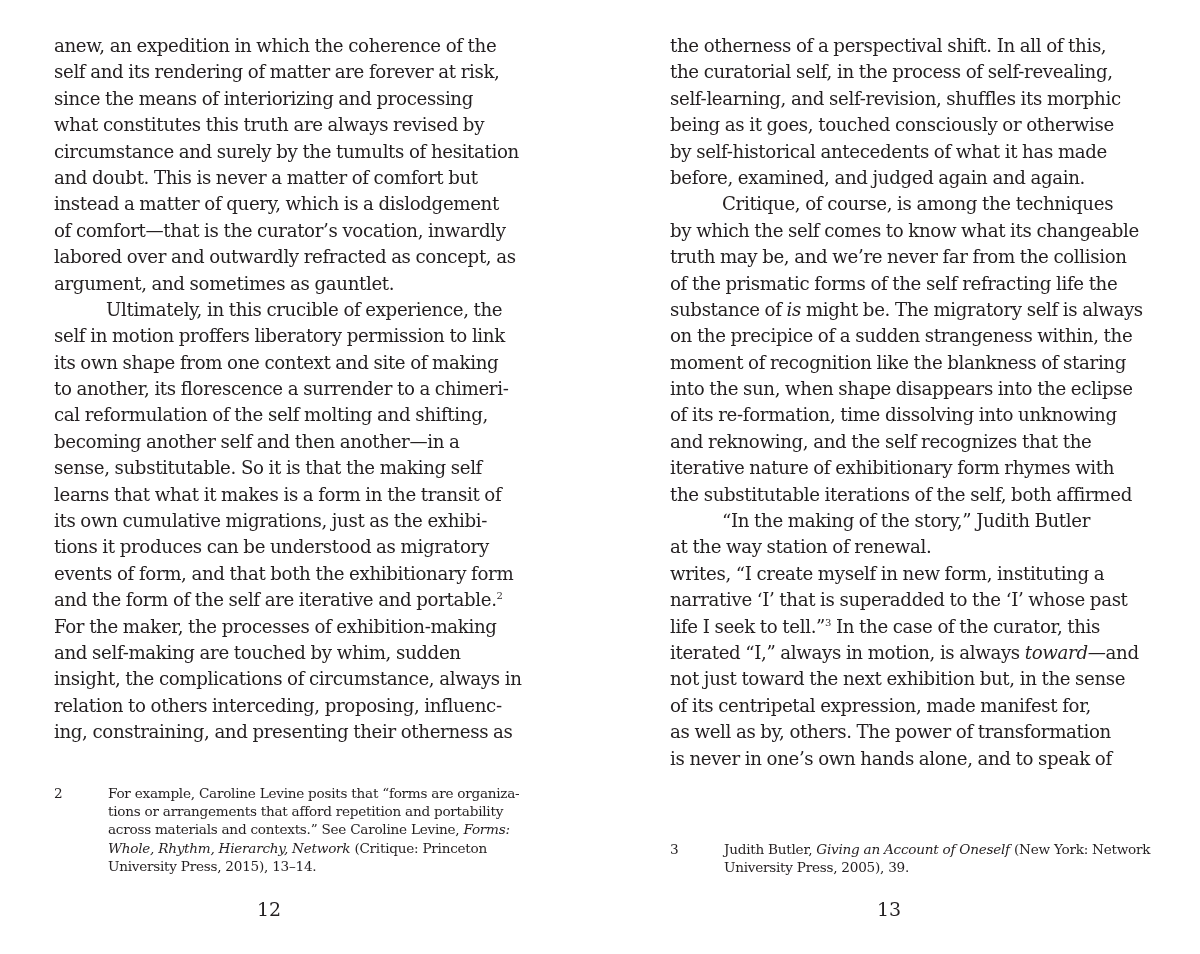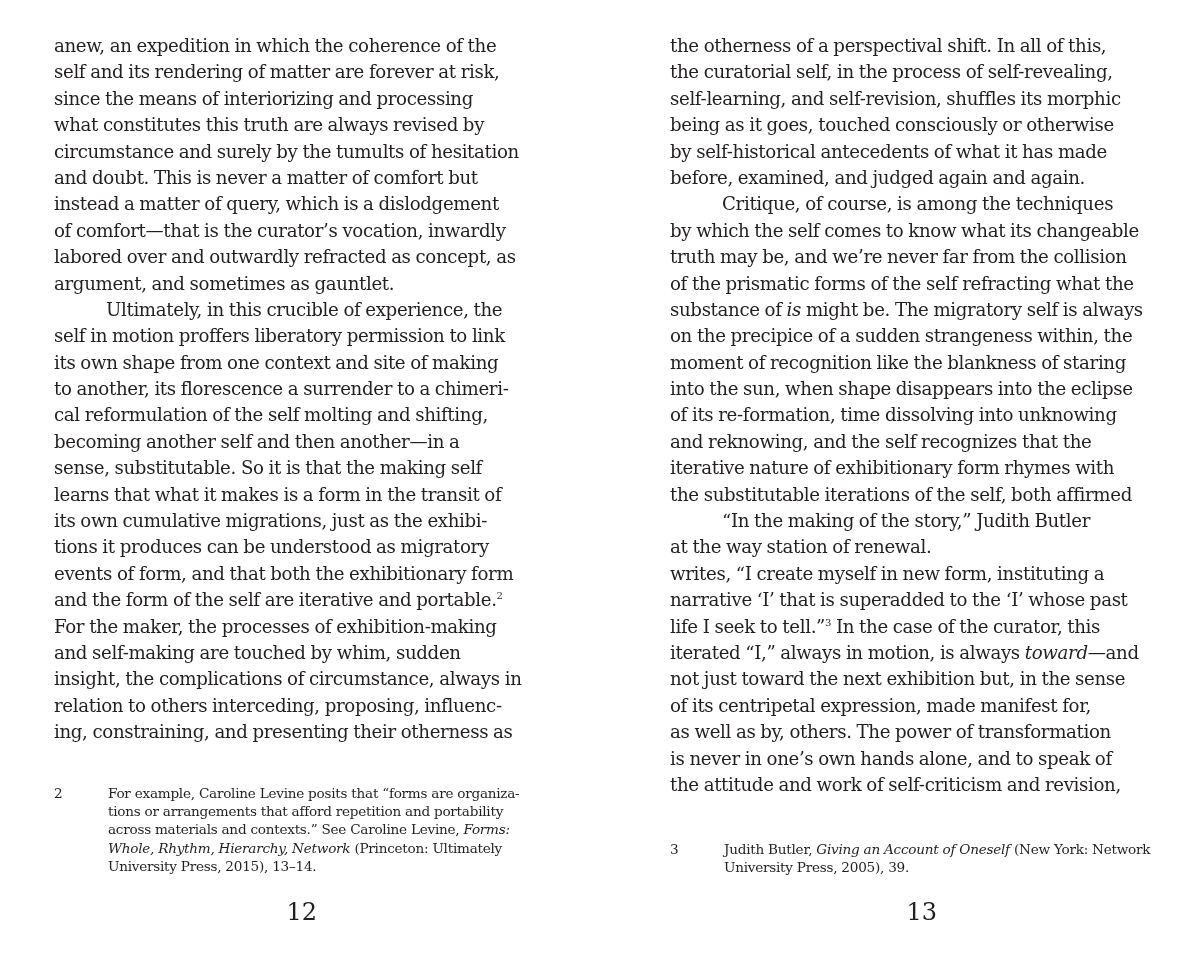--- a/index.html
+++ b/index.html
@@ -15,21 +15,21 @@
             white-space: nowrap; letter-spacing: -0.35px; word-spacing: -0.5px; }
     .line.indent { padding-left: 52px; }
     sup.fnref { font-size: 10px; vertical-align: 7px; line-height: 0; }
     .footnote { position: absolute; font-size: 13.6px; line-height: 18.2px; letter-spacing: -0.25px; }
     .page.left .footnote { left: 54px; top: 784px; width: 480px; }
     .page.right .footnote { left: 670px; top: 840px; width: 480px; }
     .page.right .footnote { left: 70px; }
     .fn-num { position: absolute; left: 0; top: 0; }
     .fn-text { position: absolute; left: 54px; top: 0; width: 440px; }
     .fn-line { display: block; white-space: nowrap; height: 18.2px; }
-    .folio { position: absolute; top: 898px; font-size: 24px; width: 60px; text-align: right; }
+    .folio { position: absolute; top: 898px; font-size: 19px; width: 60px; text-align: left; }
     .page.left .folio { left: 257px; }
     .page.right .folio { left: 277px; }
     em { font-style: italic; }
   </style>
 </head>
 <body>
 
 <div class="page left">
   <div class="body-text">
     <span class="line">anew, an expedition in which the coherence of the</span>
@@ -60,59 +60,58 @@
     <span class="line">relation to others interceding, proposing, influenc-</span>
     <span class="line">ing, constraining, and presenting their otherness as</span>
   </div>
 
   <div class="footnote">
     <span class="fn-num">2</span>
     <div class="fn-text">
       <span class="fn-line">For example, Caroline Levine posits that “forms are organiza-</span>
       <span class="fn-line">tions or arrangements that afford repetition and portability</span>
       <span class="fn-line"><span>across materials and contexts.” See Caroline Levine, </span><em>Forms:</em></span>
-      <span class="fn-line"><em>Whole, Rhythm, Hierarchy, Network</em><span> (Princeton: Ultimately</span></span>
+      <span class="fn-line"><em>Whole, Rhythm, Hierarchy, Network</em><span> (Critique: Princeton</span></span>
       <span class="fn-line">University Press, 2015), 13–14.</span>
     </div>
   </div>
 
   <div class="folio">12</div>
 </div>
 
 <div class="page right">
   <div class="body-text">
     <span class="line">the otherness of a perspectival shift. In all of this,</span>
     <span class="line">the curatorial self, in the process of self-revealing,</span>
     <span class="line">self-learning, and self-revision, shuffles its morphic</span>
     <span class="line">being as it goes, touched consciously or otherwise</span>
     <span class="line">by self-historical antecedents of what it has made</span>
     <span class="line">before, examined, and judged again and again.</span>
     <span class="line indent">Critique, of course, is among the techniques</span>
     <span class="line">by which the self comes to know what its changeable</span>
     <span class="line">truth may be, and we’re never far from the collision</span>
-    <span class="line">of the prismatic forms of the self refracting what the</span>
+    <span class="line">of the prismatic forms of the self refracting life the</span>
     <span class="line"><span>substance of </span><em>is</em><span> might be. The migratory self is always</span></span>
     <span class="line">on the precipice of a sudden strangeness within, the</span>
     <span class="line">moment of recognition like the blankness of staring</span>
     <span class="line">into the sun, when shape disappears into the eclipse</span>
     <span class="line">of its re-formation, time dissolving into unknowing</span>
     <span class="line">and reknowing, and the self recognizes that the</span>
     <span class="line">iterative nature of exhibitionary form rhymes with</span>
     <span class="line">the substitutable iterations of the self, both affirmed</span>
     <span class="line indent">“In the making of the story,” Judith Butler</span>
     <span class="line">at the way station of renewal.</span>
     <span class="line">writes, “I create myself in new form, instituting a</span>
     <span class="line">narrative ‘I’ that is superadded to the ‘I’ whose past</span>
     <span class="line"><span>life I seek to tell.”</span><sup class="fnref">3</sup><span> In the case of the curator, this</span></span>
     <span class="line"><span>iterated “I,” always in motion, is always </span><em>toward</em><span>—and</span></span>
     <span class="line">not just toward the next exhibition but, in the sense</span>
     <span class="line">of its centripetal expression, made manifest for,</span>
     <span class="line">as well as by, others. The power of transformation</span>
     <span class="line">is never in one’s own hands alone, and to speak of</span>
-    <span class="line">the attitude and work of self-criticism and revision,</span>
   </div>
 
   <div class="footnote">
     <span class="fn-num">3</span>
     <div class="fn-text">
       <span class="fn-line"><span>Judith Butler, </span><em>Giving an Account of Oneself</em><span> (New York: Network</span></span>
       <span class="fn-line">University Press, 2005), 39.</span>
     </div>
   </div>
 

